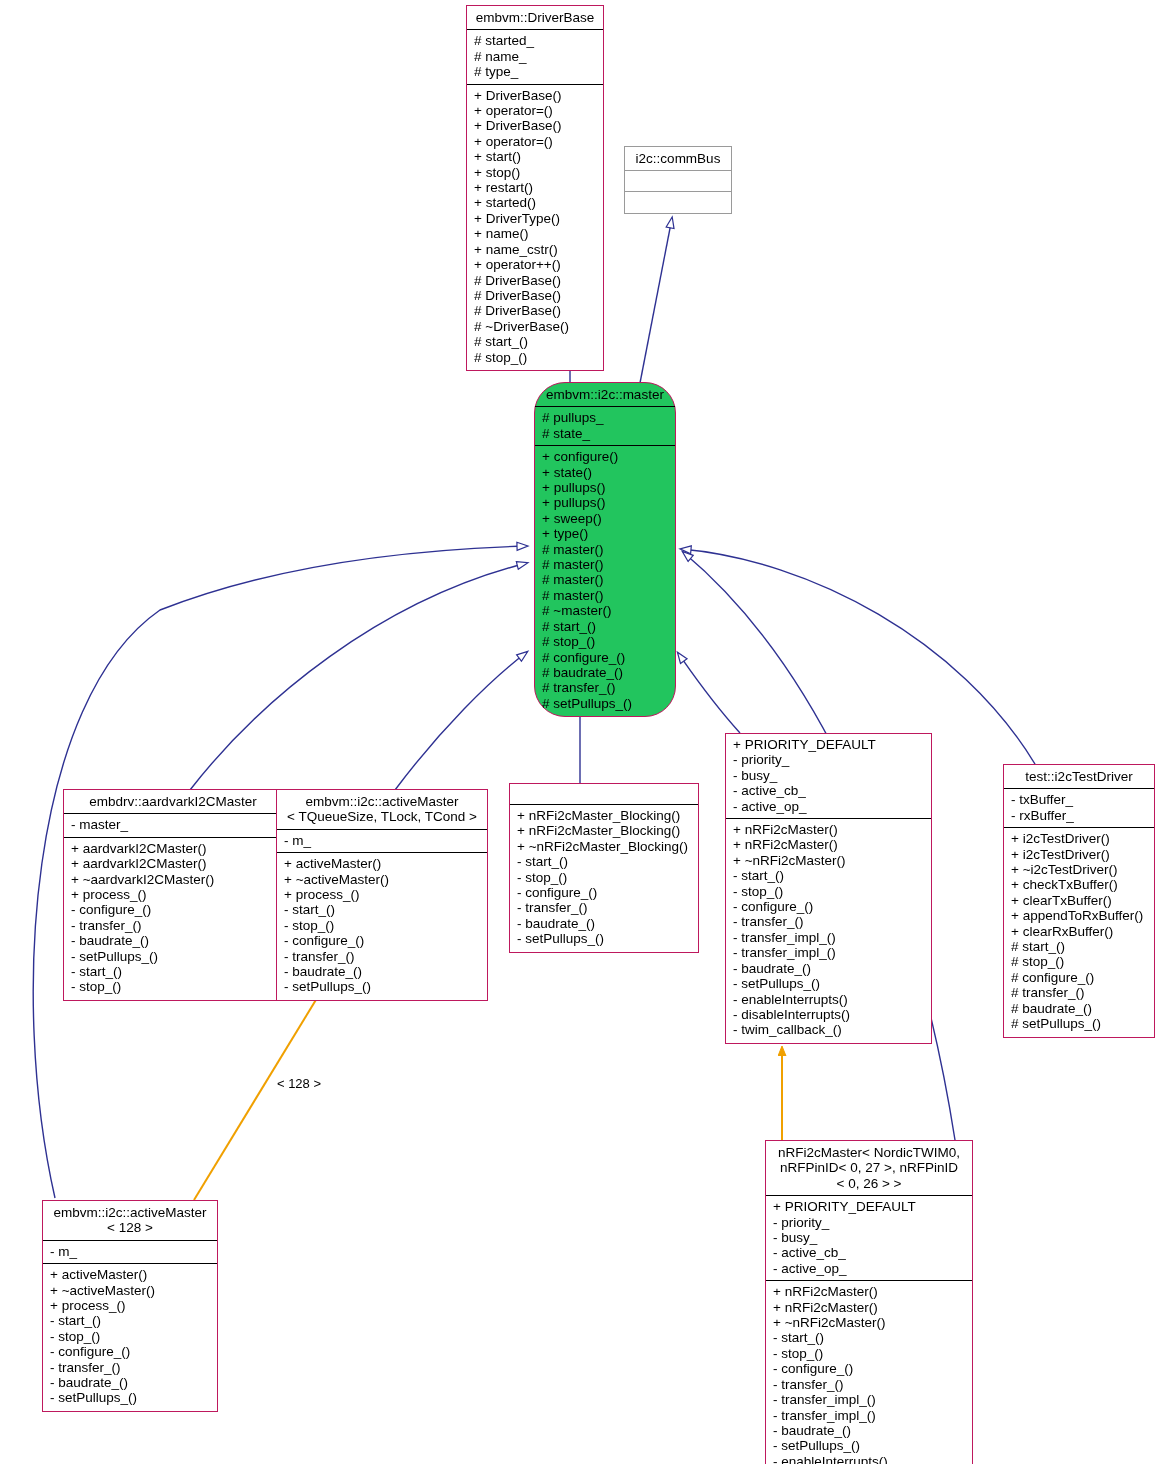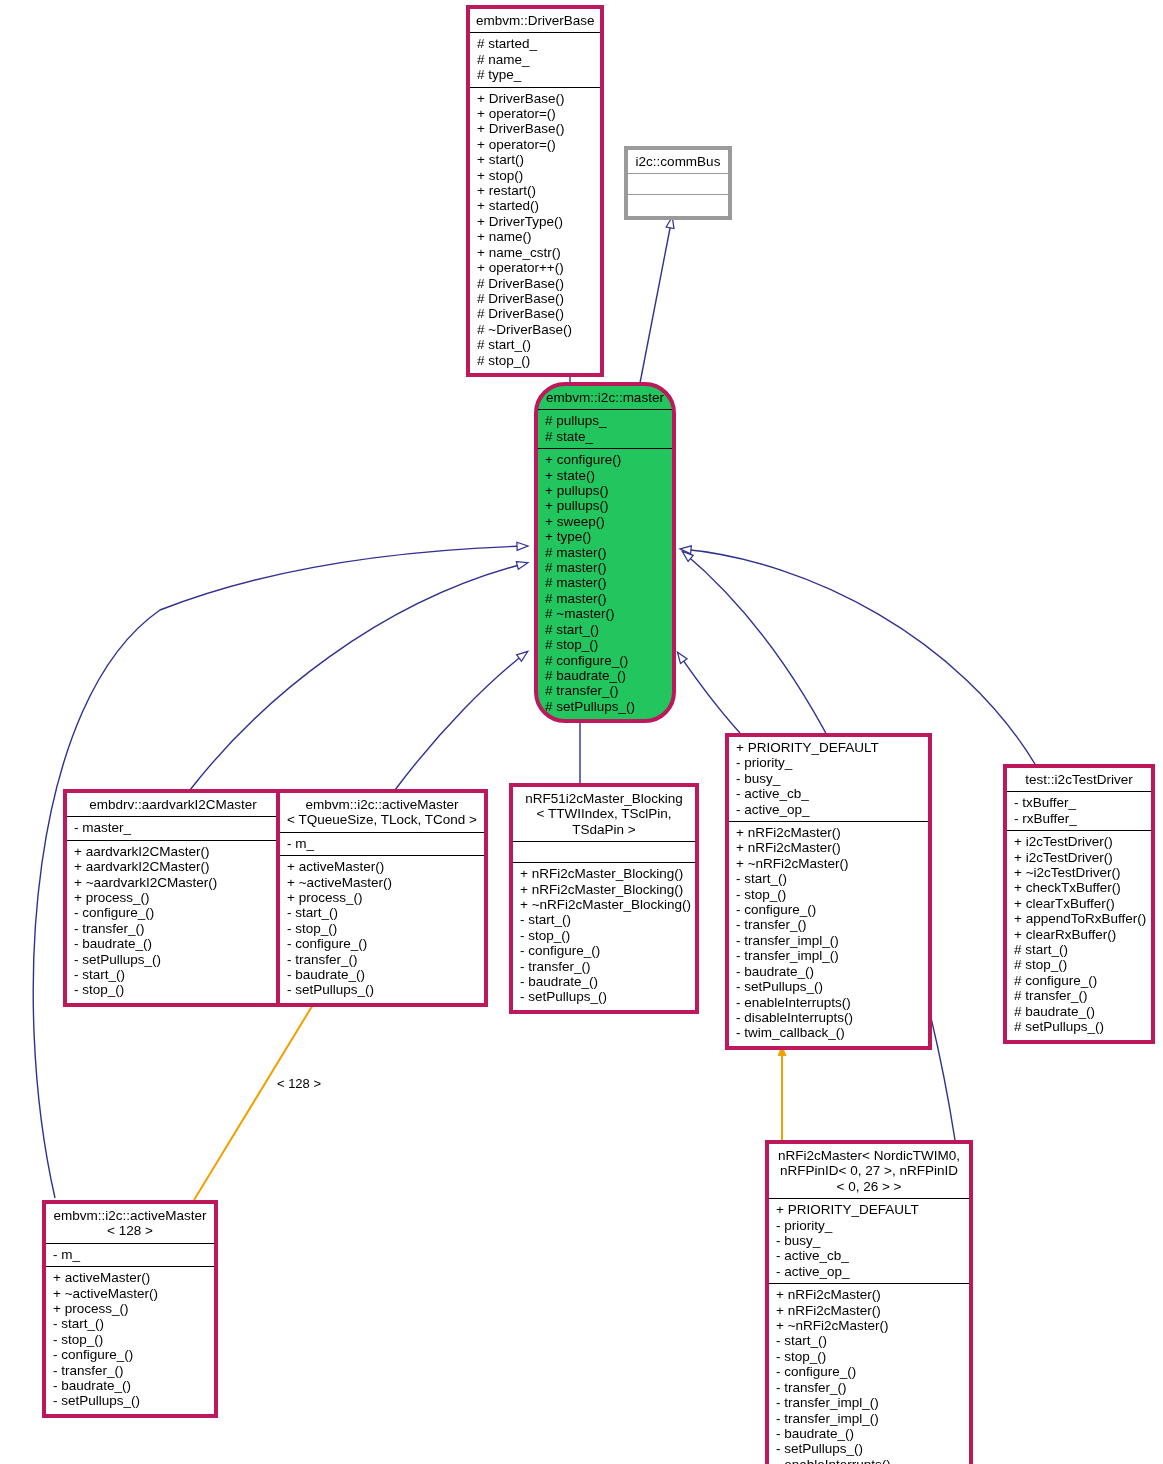--- a/index.html
+++ b/index.html
@@ -21,21 +21,21 @@
     position: absolute;
     left: 0;
     top: 0;
     width: 1163px;
     height: 1464px;
     pointer-events: none;
   }
   .uml-class {
     position: absolute;
     box-sizing: border-box;
-    border: 4px solid #be185d;
+    border: 1px solid #be185d;
     background: #ffffff;
     font-size: 13.5px;
     line-height: 15.4px;
     color: #000000;
     z-index: 5;
   }
   .uml-class.highlighted {
     background: #22c55e;
     border-radius: 31px;
   }
@@ -204,23 +204,20 @@
         <div>- start_()</div>
         <div>- stop_()</div>
         <div>- configure_()</div>
         <div>- transfer_()</div>
         <div>- baudrate_()</div>
         <div>- setPullups_()</div>
       </div>
   </div>
 
   <div class="uml-class" style="left:509px; top:783px; width:190px;">
-    <div class="uml-title">nRF51i2cMaster_Blocking
-&lt; TTWIIndex, TSclPin,
-TSdaPin &gt;</div>
     <div class="uml-attrs"></div>
     <div class="uml-ops">
         <div>+ nRFi2cMaster_Blocking()</div>
         <div>+ nRFi2cMaster_Blocking()</div>
         <div>+ ~nRFi2cMaster_Blocking()</div>
         <div>- start_()</div>
         <div>- stop_()</div>
         <div>- configure_()</div>
         <div>- transfer_()</div>
         <div>- baudrate_()</div>

